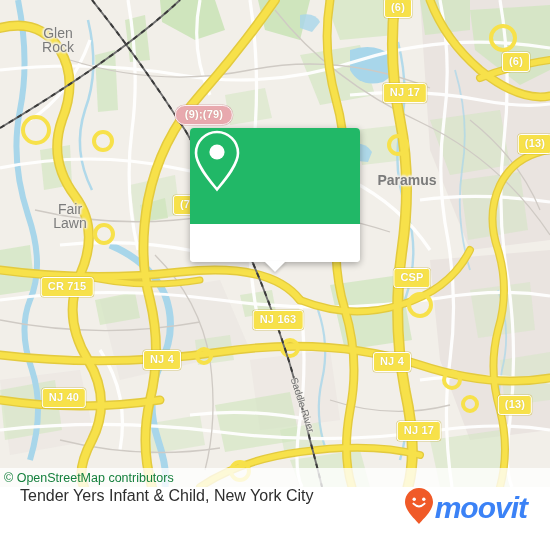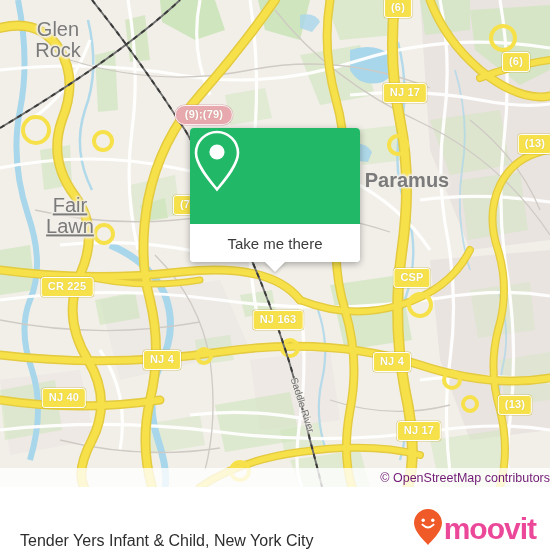--- a/index.html
+++ b/index.html
@@ -37,21 +37,21 @@
     border-radius:11px;
     box-shadow:0 0 0 .5px rgba(190,120,130,.5);
     padding:3px 9px 4px;
   }
 
   
   .place{
     position:absolute;
     transform:translate(-50%,-50%);
     color:#7b7b7b;
-    font-size:20px;
+    font-size:14px;
     line-height:1.03;
     text-align:center;
     white-space:pre;
     text-shadow:
       1.5px 0 2px #f2efe9,-1.5px 0 2px #f2efe9,
       0 1.5px 2px #f2efe9,0 -1.5px 2px #f2efe9,
       1px 1px 2px #f2efe9,-1px -1px 2px #f2efe9;
   }
   .river-label{
     position:absolute;
@@ -91,42 +91,41 @@
     border-left:11px solid transparent;
     border-right:11px solid transparent;
     border-top:11px solid #ffffff;
     filter:drop-shadow(0 2px 1.5px rgba(0,0,0,.18));
   }
 
   
   #attrib{
     position:absolute;left:0;top:468px;width:550px;height:19px;
     background:rgba(255,255,255,.78);
-    color:#701a75;
+    color:#15803d;
     font-size:12.5px;
     display:flex;align-items:center;
-    padding-left:12px;
+    padding-left:4px;
     box-sizing:border-box;
-    justify-content:flex-end;
   }
 
   
   #footer{
     position:absolute;left:0;top:487px;width:550px;height:63px;
     background:#ffffff;
     overflow:hidden;
   }
   #footer-inner{
     position:relative;height:100%;
-    display:flex;align-items:flex-end;justify-content:space-between;
-    padding:0 14px 0 20px;box-sizing:border-box;
+    display:flex;align-items:flex-start;justify-content:space-between;
+    padding:0 23px 0 20px;box-sizing:border-box;
   }
   #place-title{color:#2e2e2e;font-size:16px;white-space:nowrap;}
   #brand{display:flex;align-items:center;gap:1px;}
-  #brand-word{color:#ec4899;font-size:30px;font-weight:bold;letter-spacing:-1px;line-height:1;}
+  #brand-word{color:#3b82f6;font-size:30px;font-weight:bold;letter-spacing:-1px;line-height:1;font-style:italic;}
 </style>
 </head>
 <body>
 
 <div id="app">
 
   <div id="map">
 
     <svg width="550" height="487" viewBox="0 0 550 487">
       <defs>
@@ -277,52 +276,51 @@
         </g>
         <g stroke="#3a3a3a" stroke-width="1.9" stroke-dasharray="5 5" fill="none">
           <path d="M0 128 Q60 92 105 60 Q150 28 180 0"></path>
           <path d="M92 0 Q140 60 185 130 Q230 205 262 285 Q292 360 310 440 Q318 470 322 487"></path>
         </g>
       </g>
     </svg>
 
     <div class="place" style="left:58px;top:40px;"><span>Glen
 Rock</span></div>
-    <div class="place" style="left:70px;top:216px;text-decoration:underline;"><span>Fair
+    <div class="place" style="left:70px;top:216px;"><span>Fair
 Lawn</span></div>
     <div class="place" style="left:407px;top:180px;font-weight:bold;"><span>Paramus</span></div>
 
     <div class="river-label" style="left:299px;top:376px;transform:rotate(72deg);">Saddle River</div>
 
     <div class="shield" style="left:398px;top:8px;">(6)</div>
     <div class="shield" style="left:516px;top:62px;">(6)</div>
     <div class="shield" style="left:405px;top:93px;">NJ 17</div>
     <div class="shield pink" style="left:204px;top:115px;">(9);(79)</div>
     <div class="shield" style="left:535px;top:144px;">(13)</div>
     <div class="shield" style="left:185px;top:205px;">(7</div>
-    <div class="shield" style="left:67px;top:287px;">CR 225</div>
+    <div class="shield" style="left:67px;top:287px;">CR 715</div>
     <div class="shield" style="left:412px;top:278px;">CSP</div>
     <div class="shield" style="left:278px;top:320px;">NJ 163</div>
     <div class="shield" style="left:162px;top:360px;">NJ 4</div>
     <div class="shield" style="left:392px;top:362px;">NJ 4</div>
     <div class="shield" style="left:64px;top:398px;">NJ 40</div>
     <div class="shield" style="left:515px;top:405px;">(13)</div>
     <div class="shield" style="left:419px;top:431px;">NJ 17</div>
 
     <div id="popup">
       <div id="popup-body">
         <span>
           <svg width="54" height="66" viewBox="0 0 54 66">
             <path d="M27 4 C15.4 4 6 13.4 6 25 C6 37.5 21 54 27 61.5 C33 54 48 37.5 48 25 C48 13.4 38.6 4 27 4 Z" fill="none" stroke="#ffffff" stroke-width="2.6"></path>
             <circle cx="27" cy="24" r="7.6" fill="#ffffff"></circle>
           </svg>
         </span>
       </div>
       <div id="popup-foot">
-        <span>Take me there</span>
         <div id="popup-tip"></div>
       </div>
     </div>
 
     <div id="attrib">
       <span>© OpenStreetMap contributors</span>
     </div>
   </div>
 
   <div id="footer">

